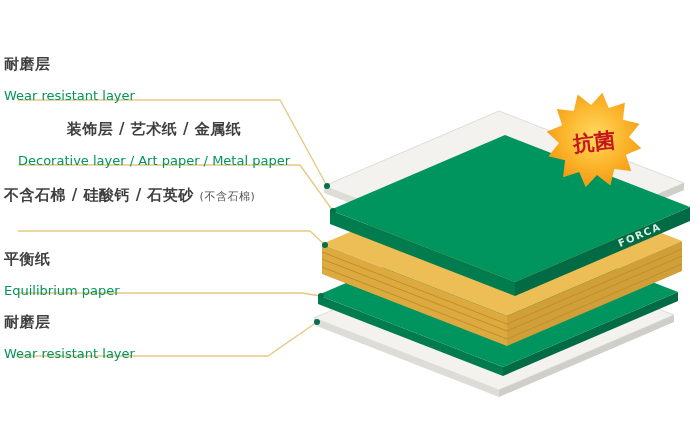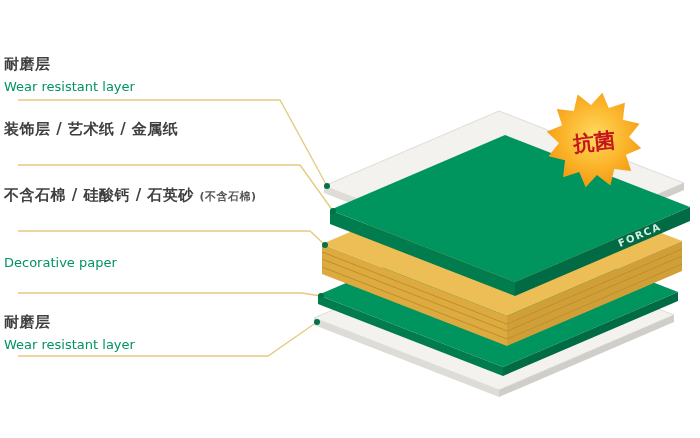--- a/index.html
+++ b/index.html
@@ -8,23 +8,23 @@
     background:#ffffff;
     font-family:"DejaVu Sans","Liberation Sans",sans-serif;
   }
   .stage{position:absolute;left:0;top:0;width:700px;height:438px;}
   .stage svg{position:absolute;left:0;top:0;}
   .label-group{position:absolute;left:4px;width:300px;}
   .label-cn{
     font-size:15px;line-height:19px;color:#3f3f3f;font-weight:600;
     letter-spacing:0.5px;white-space:nowrap;
   }
-  .label-cn .note{font-size:11px;font-weight:700;color:#555;}
+  .label-cn .note{font-size:11px;font-weight:400;color:#555;}
   .label-en{
-    font-size:13px;line-height:16px;color:#00945e;margin-top:5px;white-space:nowrap;
+    font-size:13px;line-height:16px;color:#00945e;margin-top:14px;white-space:nowrap;
   }
 </style>
 </head>
 <body>
 
 <div class="stage">
   <svg width="700" height="438" viewBox="0 0 700 438">
     <defs>
       <radialGradient id="starGrad" cx="50%" cy="45%" r="60%">
         <stop offset="0%" stop-color="#ffd95e"></stop>
@@ -90,31 +90,33 @@
       <text x="594" y="149" transform="rotate(-16 594 140)" font-size="21" font-weight="bold" fill="#c4161c" text-anchor="middle">抗菌</text>
     </g>
   </svg>
 </div>
 
 <div class="label-group" style="top:55px;">
   <div class="label-cn">耐磨层</div>
   <div class="label-en">Wear resistant layer</div>
 </div>
 
-<div class="label-group" style="top:120px;">
+<div class="label-group" style="top:120px;text-align:center;">
   <div class="label-cn">装饰层 / 艺术纸 / 金属纸</div>
+  <div class="label-en">Decorative layer / Art paper / Metal paper</div>
 </div>
 
 <div class="label-group" style="top:186px;">
   <div class="label-cn">
     <span>不含石棉 / 硅酸钙 / 石英砂</span>
     <span class="note">(不含石棉)</span>
   </div>
 </div>
 
 <div class="label-group" style="top:250px;">
-  <div class="label-en">Decorative paper</div>
+  <div class="label-cn">平衡纸</div>
+  <div class="label-en">Equilibrium paper</div>
 </div>
 
 <div class="label-group" style="top:313px;">
   <div class="label-cn">耐磨层</div>
   <div class="label-en">Wear resistant layer</div>
 </div>
 
 </body></html>

